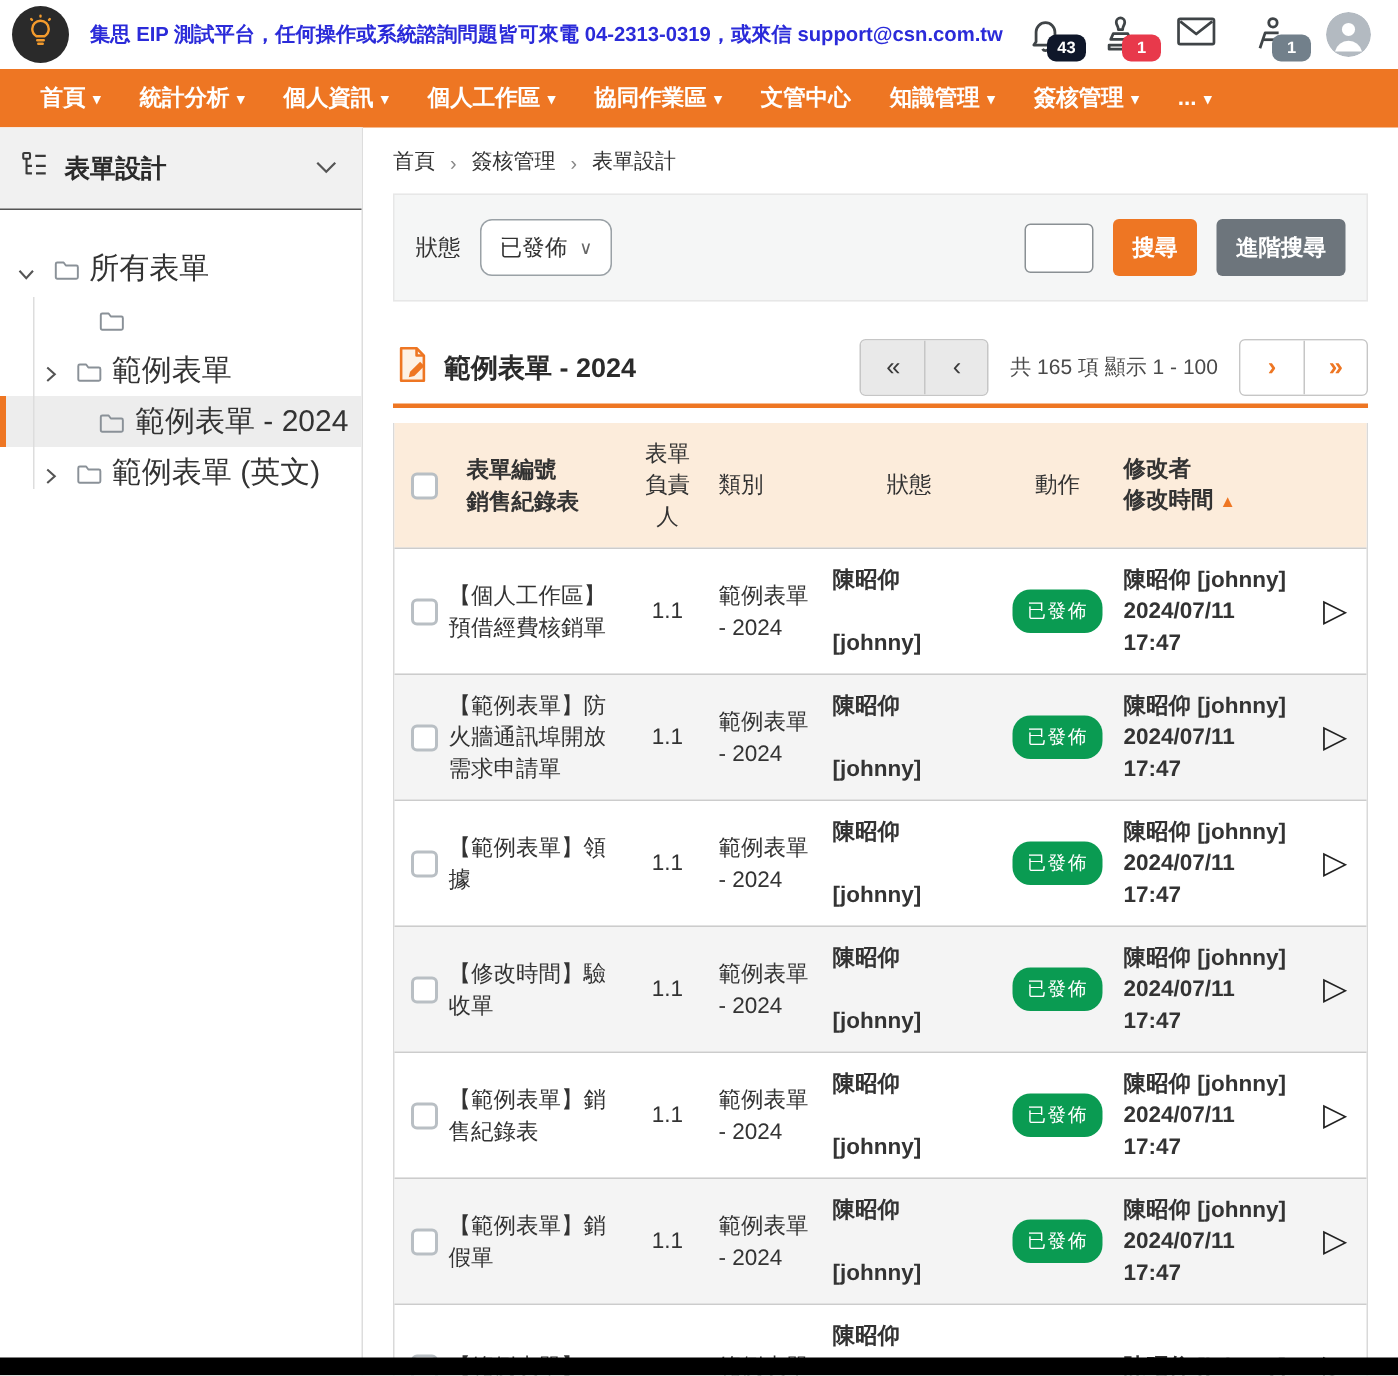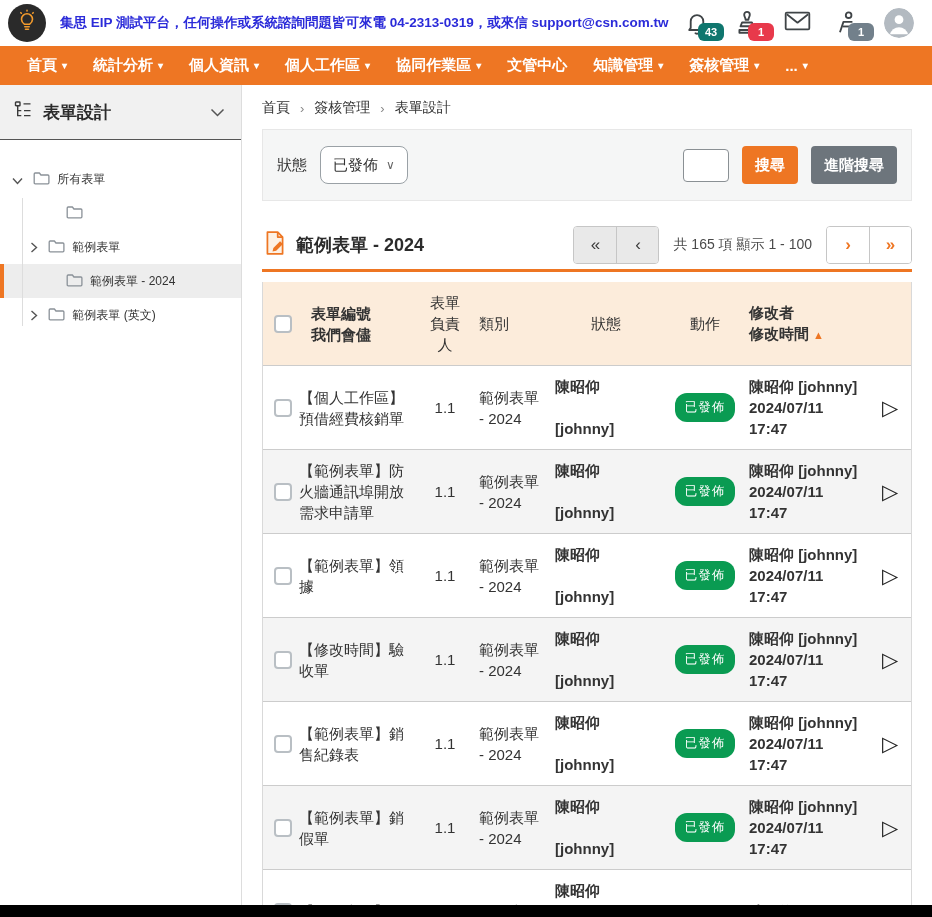--- a/index.html
+++ b/index.html
@@ -7,39 +7,39 @@
   .screen { position:relative; width:932px; height:917px; overflow:hidden; background:#fff; color:#333; }
 
   
   .topbar { height:46px; display:flex; align-items:center; padding:0 14px 0 8px; gap:14px; background:#fff; }
   .logo { width:38px; height:38px; border-radius:50%; background:#2a2a2a; display:flex; align-items:center; justify-content:center; flex-shrink:0; }
   .announce { flex:1; min-width:0; overflow:hidden; white-space:nowrap; font-weight:bold; font-size:13.5px; color:#2b2bd9; }
   .top-icons { display:flex; align-items:center; gap:24px; flex-shrink:0; padding-right:4px; }
   .iconwrap { position:relative; width:26px; height:26px; cursor:pointer; }
   .iconwrap svg { display:block; }
   .cntbadge { position:absolute; right:-14px; bottom:-5px; min-width:26px; height:18px; border-radius:6px; color:#fff; font-size:11px; font-weight:bold; display:flex; align-items:center; justify-content:center; padding:0 5px; }
-  .b-green { background:#0f766e; }
+  .b-green { background:#0f172a; }
   .b-red { background:#e8394b; }
   .b-gray { background:#72808b; }
   .avatar { width:30px; height:30px; border-radius:50%; overflow:hidden; cursor:pointer; }
 
   
   .navbar { height:39px; background:#ee7623; display:flex; align-items:center; padding-left:14px; }
   .nav-item { color:#fff; font-weight:bold; font-size:15px; padding:0 13px; display:flex; align-items:center; gap:5px; cursor:pointer; height:100%; }
   .nav-item .caret { font-size:10px; }
 
   
   .content { display:flex; height:832px; }
 
   
   .sidebar { width:242px; flex-shrink:0; background:#fff; border-right:1px solid #ddd; }
   .sb-header { height:55px; background:#f1f1f1; border-bottom:1px solid #555; display:flex; align-items:center; gap:10px; padding:0 16px 0 13px; cursor:pointer; }
   .sb-title { font-size:17px; font-weight:bold; color:#2b2b2b; }
   .sb-chev { margin-left:auto; }
-  .tree { padding-top:22px; font-size:12px; color:#333; }
+  .tree { padding-top:22px; font-size:20px; color:#333; }
   .tree-item { display:block; padding:7px 4px 7px 12px; line-height:20px; cursor:pointer; }
   .tree-item svg { vertical-align:-2px; margin-right:7px; }
   .tree-children { position:relative; }
   .tree-children:before { content:""; position:absolute; left:22px; top:2px; bottom:6px; width:1px; background:#ddd; }
   .t-child-plain { padding-left:66px; }
   .t-child-exp { padding-left:30px; }
   .t-selected { background:#ededed; border-left:4px solid #ee7623; padding-left:62px; }
 
   
   .main { flex:1; min-width:0; padding:0 20px; }
@@ -298,21 +298,21 @@
       <div class="orange-rule"></div>
 
       <div class="gtable">
 
         <div class="trow thead">
           <div class="cell c-check">
               <input type="checkbox" class="cbx" style="">
             </div>
           <div class="cell h-name">
             <span class="ln">表單編號</span>
-            <span class="ln">我們會儘</span>
+            <span class="ln">銷售紀錄表</span>
           </div>
           <div class="cell h-center">
               <span>表單負責人</span>
             </div>
           <div class="cell h-cat">
               <span>類別</span>
             </div>
           <div class="cell h-center">
               <span>狀態</span>
             </div>

